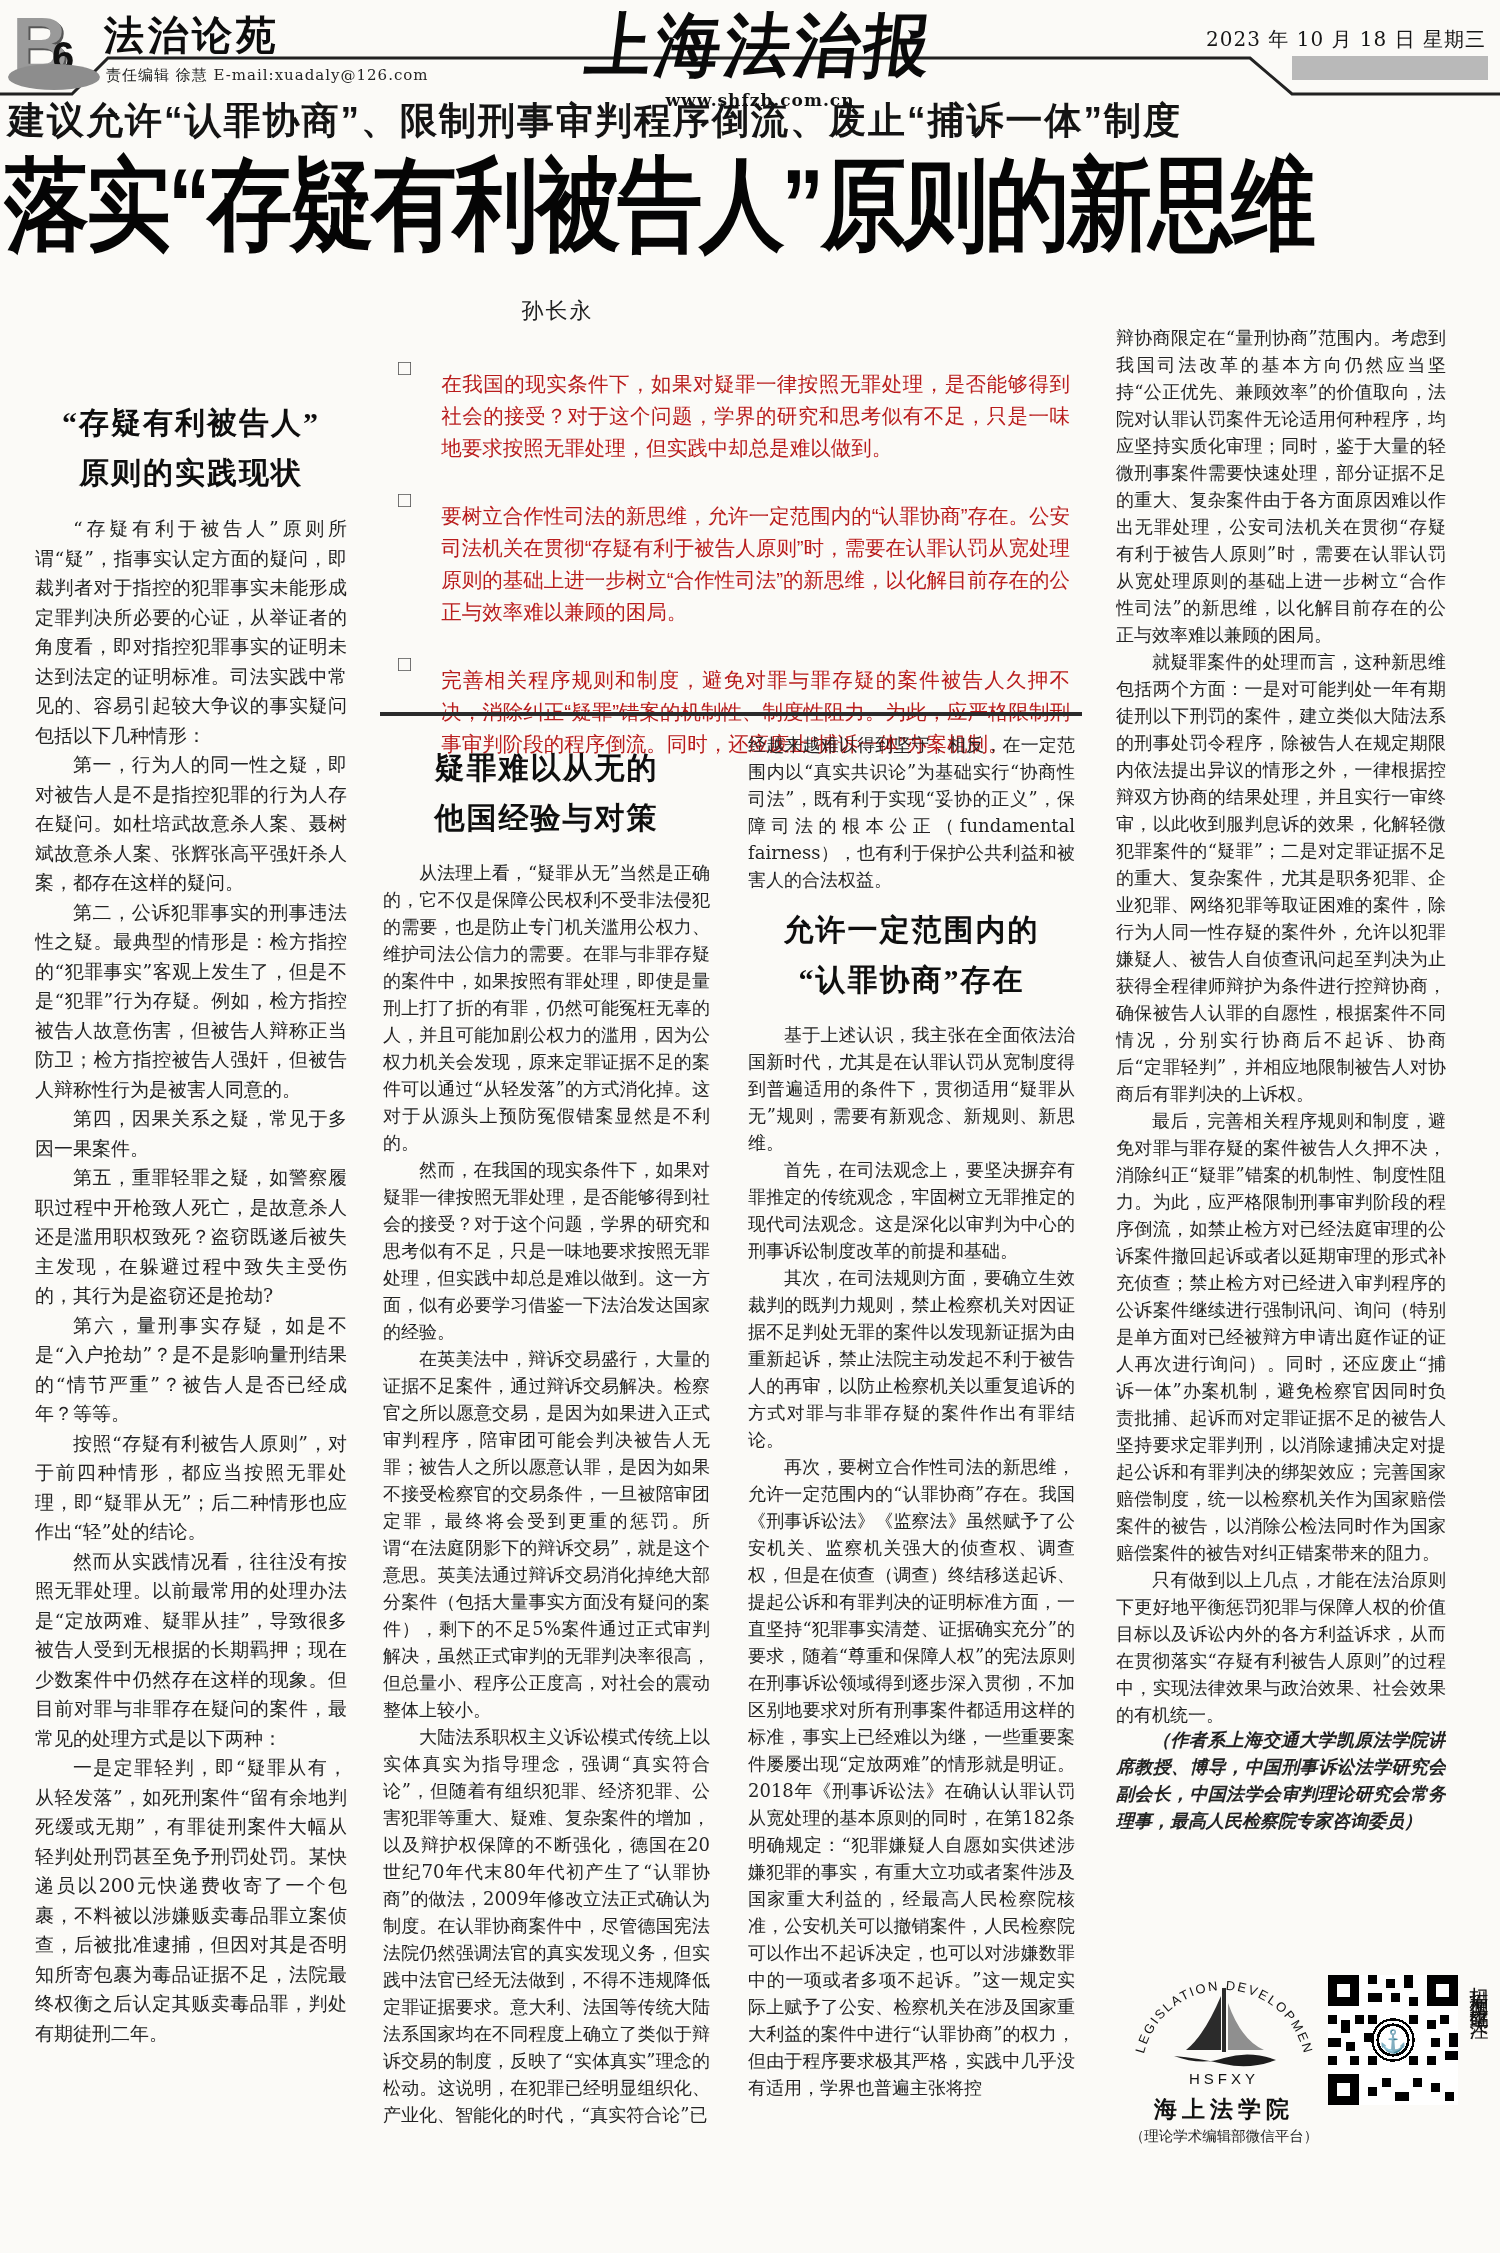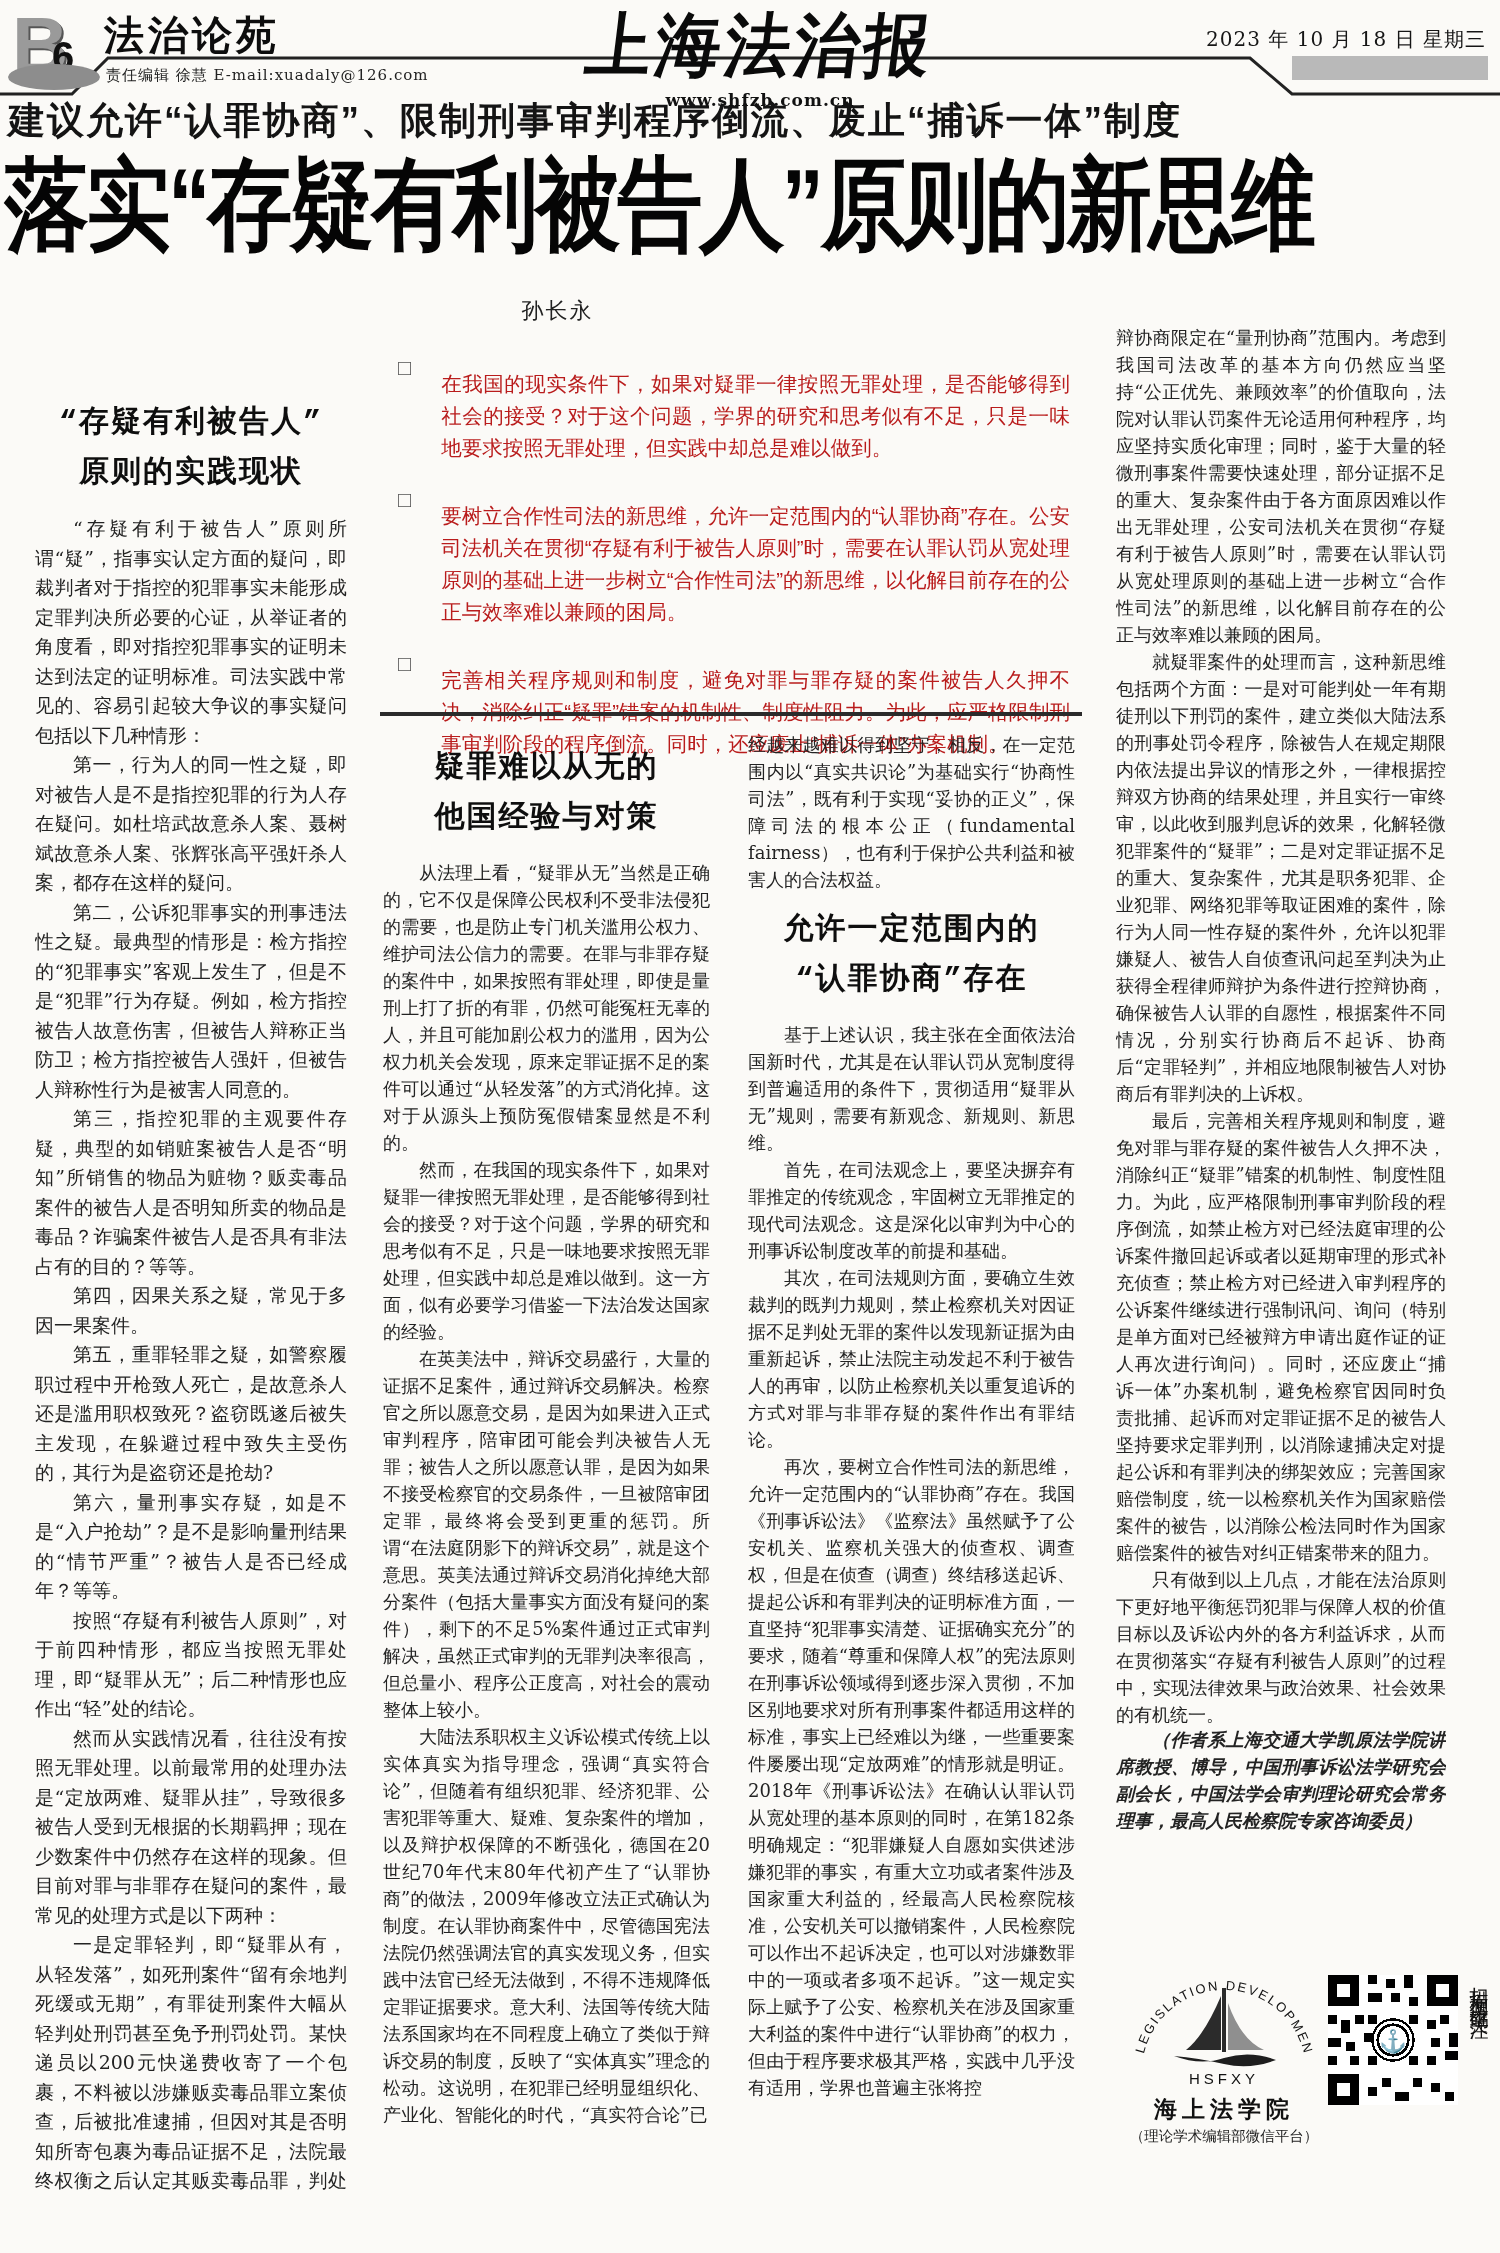--- a/index.html
+++ b/index.html
@@ -40,21 +40,21 @@
   .sum-item{display:flex;gap:14px;margin-bottom:4px;}
   .sum-item .box{flex:0 0 auto;font-family:"Liberation Sans",sans-serif;font-size:22px;line-height:32px;color:#555;}
   .sum-item p{margin:16px;font-family:"Liberation Sans",sans-serif;font-size:20.5px;line-height:32px;
     color:#b91c1c;text-align:justify;}
   .sumrule{position:absolute;left:380px;top:712px;width:702px;height:4px;background:#2b2b2b;}
   
   .col{position:absolute;text-align:justify;overflow:hidden;}
   .col p{margin:0;text-indent:2em;font-size:18px;line-height:27px;color:#232323;}
   .col p.pc{text-indent:0;}
   .col p.kai{font-style:italic;font-weight:bold;font-family:Liberation Mono, monospace;}
-  .col h3{font-family:Liberation Mono, monospace;font-weight:900;font-size:30px;line-height:50px;
+  .col h3{font-family:Liberation Serif, serif;font-weight:900;font-size:30px;line-height:50px;
     text-align:center;margin:12px 0 16px;white-space:pre-line;color:#0e0e0e;letter-spacing:2px;}
   .col.c1{left:35px;top:386px;width:312px;height:1810px;}
   .col.c1 p{font-size:19px;line-height:29.5px;}
   .col.c2{left:383px;top:731px;width:327px;height:1464px;}
   .col.c3{left:748px;top:731px;width:327px;height:1464px;}
   .col.c4{left:1116px;top:324px;width:330px;height:1655px;}
   
   .footer{position:absolute;left:1126px;top:1958px;width:366px;display:flex;align-items:flex-start;}
   .logo-block{width:196px;text-align:center;}
   .logo-name{font-family:"Liberation Sans",sans-serif;font-weight:900;font-size:23px;letter-spacing:5px;color:#111;margin-top:2px;}
@@ -102,21 +102,20 @@
     </div>
   </div>
 <div class="sumrule"></div>
 
 <div class="col c1">
     <h3>“存疑有利被告人”
 原则的实践现状</h3>
     <p class="p">“存疑有利于被告人”原则所谓“疑”，指事实认定方面的疑问，即裁判者对于指控的犯罪事实未能形成定罪判决所必要的心证，从举证者的角度看，即对指控犯罪事实的证明未达到法定的证明标准。司法实践中常见的、容易引起较大争议的事实疑问包括以下几种情形：</p>
     <p class="p">第一，行为人的同一性之疑，即对被告人是不是指控犯罪的行为人存在疑问。如杜培武故意杀人案、聂树斌故意杀人案、张辉张高平强奸杀人案，都存在这样的疑问。</p>
     <p class="p">第二，公诉犯罪事实的刑事违法性之疑。最典型的情形是：检方指控的“犯罪事实”客观上发生了，但是不是“犯罪”行为存疑。例如，检方指控被告人故意伤害，但被告人辩称正当防卫；检方指控被告人强奸，但被告人辩称性行为是被害人同意的。</p>
-    <p class="p">第三，指控犯罪的主观要件存疑，典型的如销赃案被告人是否“明知”所销售的物品为赃物？贩卖毒品案件的被告人是否明知所卖的物品是毒品？诈骗案件被告人是否具有非法占有的目的？等等。</p>
     <p class="p">第四，因果关系之疑，常见于多因一果案件。</p>
     <p class="p">第五，重罪轻罪之疑，如警察履职过程中开枪致人死亡，是故意杀人还是滥用职权致死？盗窃既遂后被失主发现，在躲避过程中致失主受伤的，其行为是盗窃还是抢劫?</p>
     <p class="p">第六，量刑事实存疑，如是不是“入户抢劫”？是不是影响量刑结果的“情节严重”？被告人是否已经成年？等等。</p>
     <p class="p">按照“存疑有利被告人原则”，对于前四种情形，都应当按照无罪处理，即“疑罪从无”；后二种情形也应作出“轻”处的结论。</p>
     <p class="p">然而从实践情况看，往往没有按照无罪处理。以前最常用的处理办法是“定放两难、疑罪从挂”，导致很多被告人受到无根据的长期羁押；现在少数案件中仍然存在这样的现象。但目前对罪与非罪存在疑问的案件，最常见的处理方式是以下两种：</p>
     <p class="p">一是定罪轻判，即“疑罪从有，从轻发落”，如死刑案件“留有余地判死缓或无期”，有罪徒刑案件大幅从轻判处刑罚甚至免予刑罚处罚。某快递员以200元快递费收寄了一个包裹，不料被以涉嫌贩卖毒品罪立案侦查，后被批准逮捕，但因对其是否明知所寄包裹为毒品证据不足，法院最终权衡之后认定其贩卖毒品罪，判处有期徒刑二年。</p>
   </div>
 <div class="col c2">
     <h3>疑罪难以从无的
 他国经验与对策</h3>

